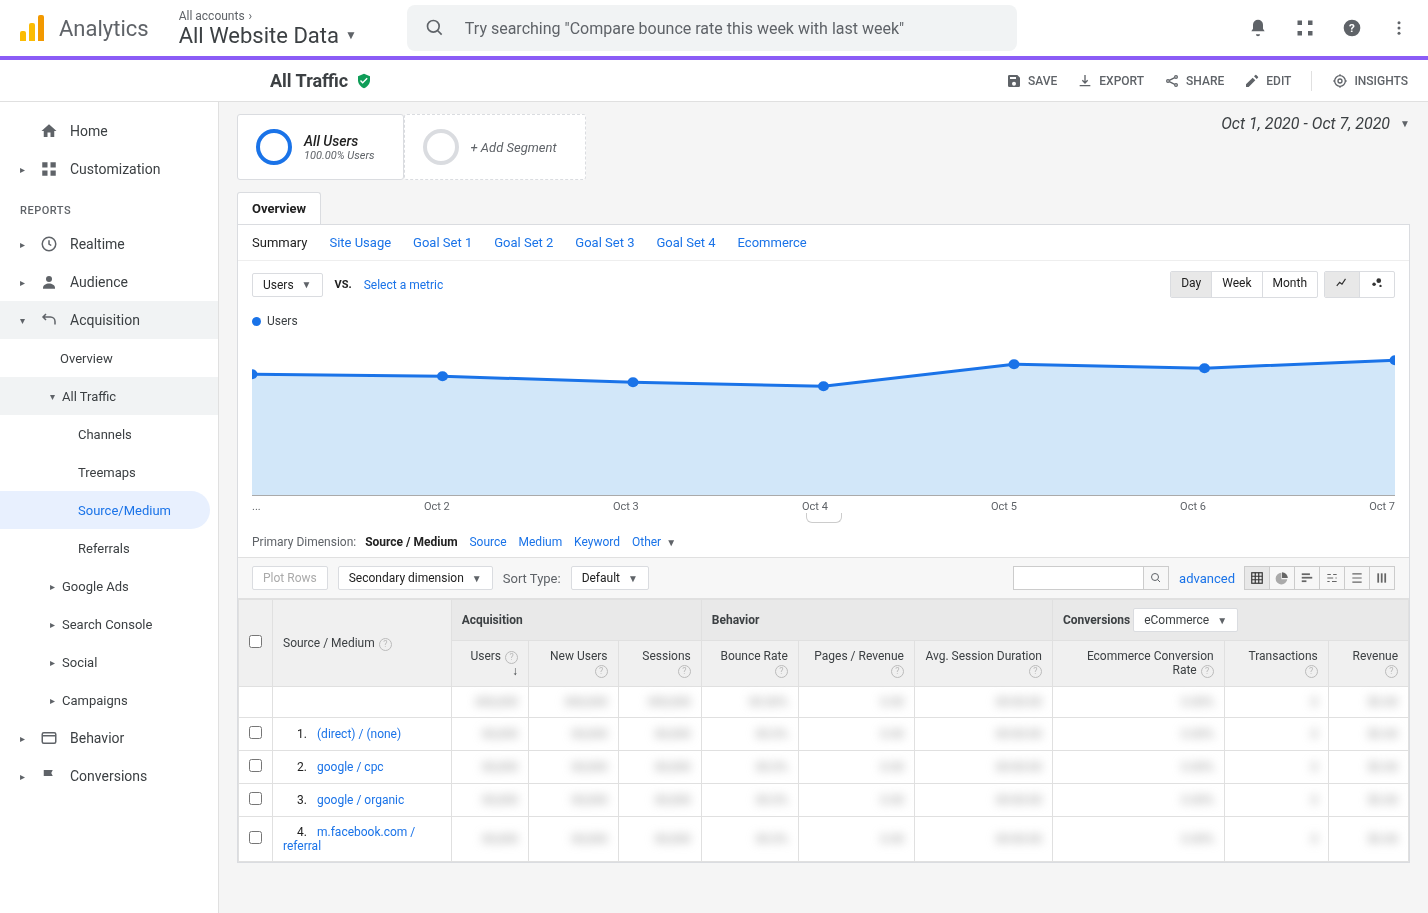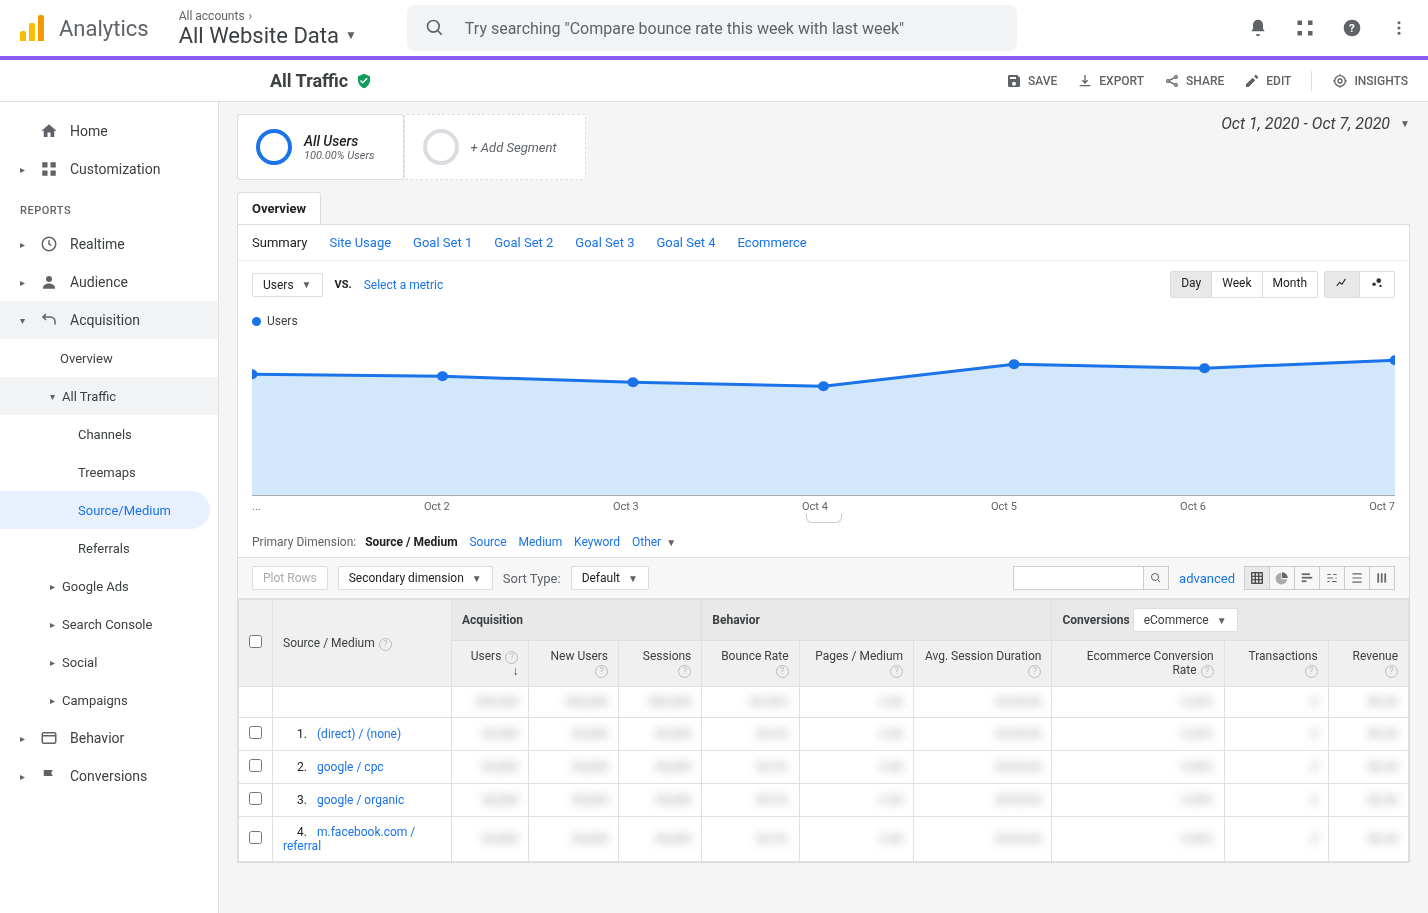--- a/index.html
+++ b/index.html
@@ -449,21 +449,21 @@
             <th class="grp" colspan="3"><span>Conversions</span>&nbsp;<span class="btn-dd" style="display:inline-flex;font-weight:400">
                     <span>eCommerce</span>
                     <span class="arrow-down">▼</span>
                   </span></th>
           </tr>
           <tr>
             <th><span>Users</span><span class="help-ico">?</span>&nbsp;&nbsp;↓</th>
             <th><span>New Users</span><span class="help-ico">?</span></th>
             <th><span>Sessions</span><span class="help-ico">?</span></th>
             <th><span>Bounce Rate</span><span class="help-ico">?</span></th>
-            <th><span>Pages / Medium</span><span class="help-ico">?</span></th>
+            <th><span>Pages / Revenue</span><span class="help-ico">?</span></th>
             <th><span>Avg. Session Duration</span><span class="help-ico">?</span></th>
             <th><span>Ecommerce Conversion Rate</span><span class="help-ico">?</span></th>
             <th><span>Transactions</span><span class="help-ico">?</span></th>
             <th><span>Revenue</span><span class="help-ico">?</span></th>
           </tr>
           <tr>
             <td></td>
                 <td></td>
             <td class="blur">000,000</td>
                 <td class="blur">000,000</td>

